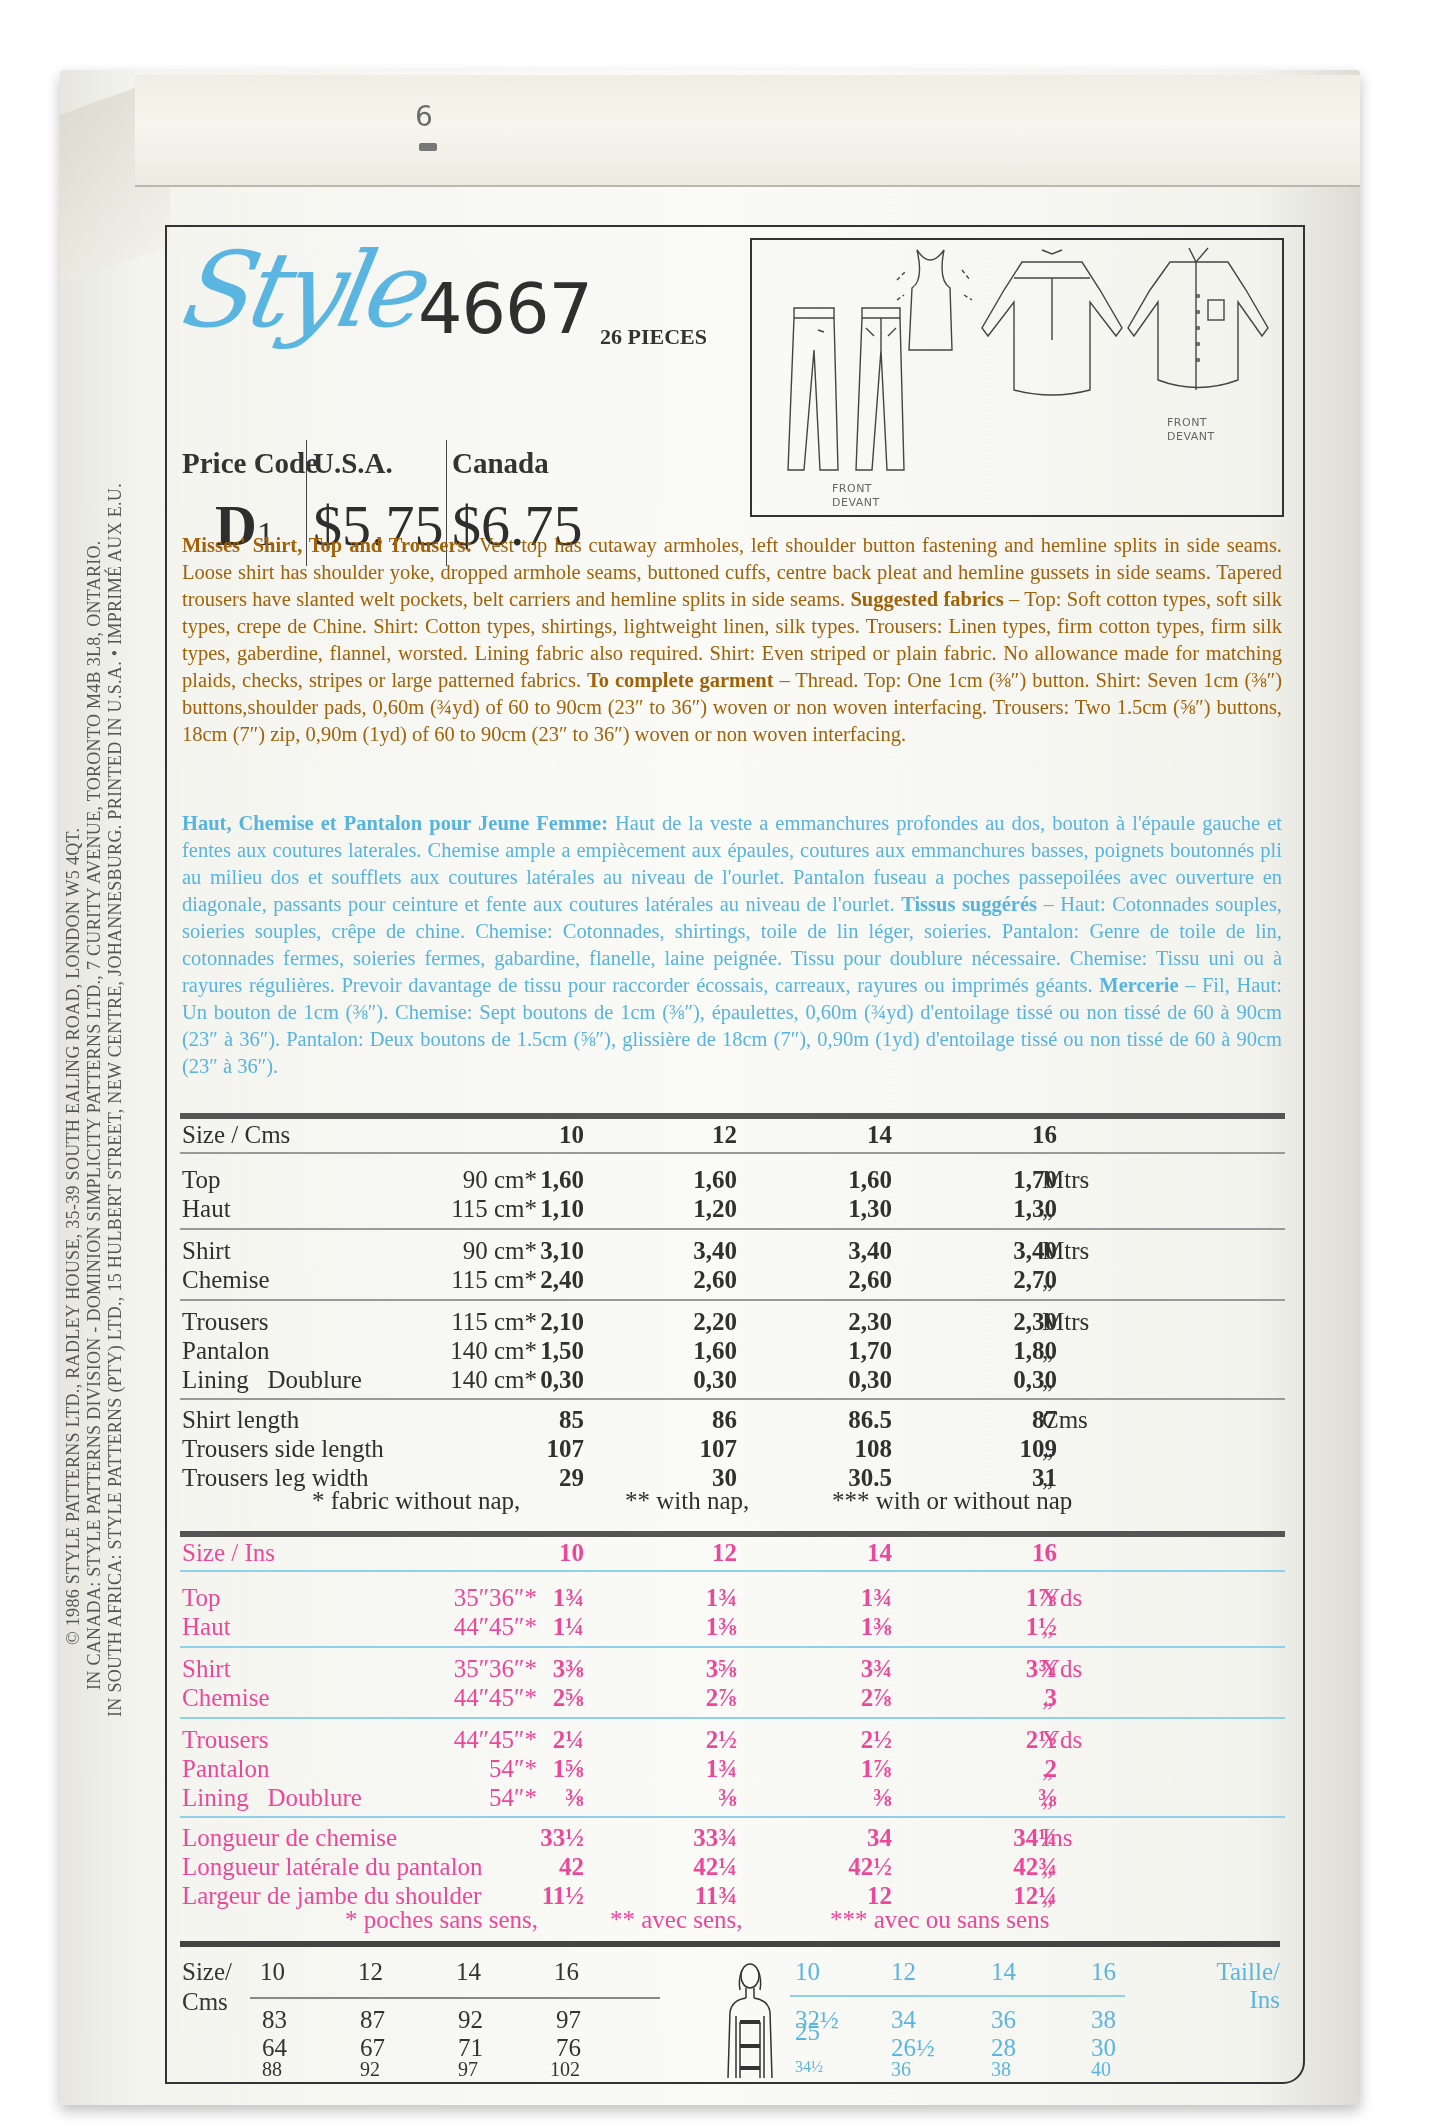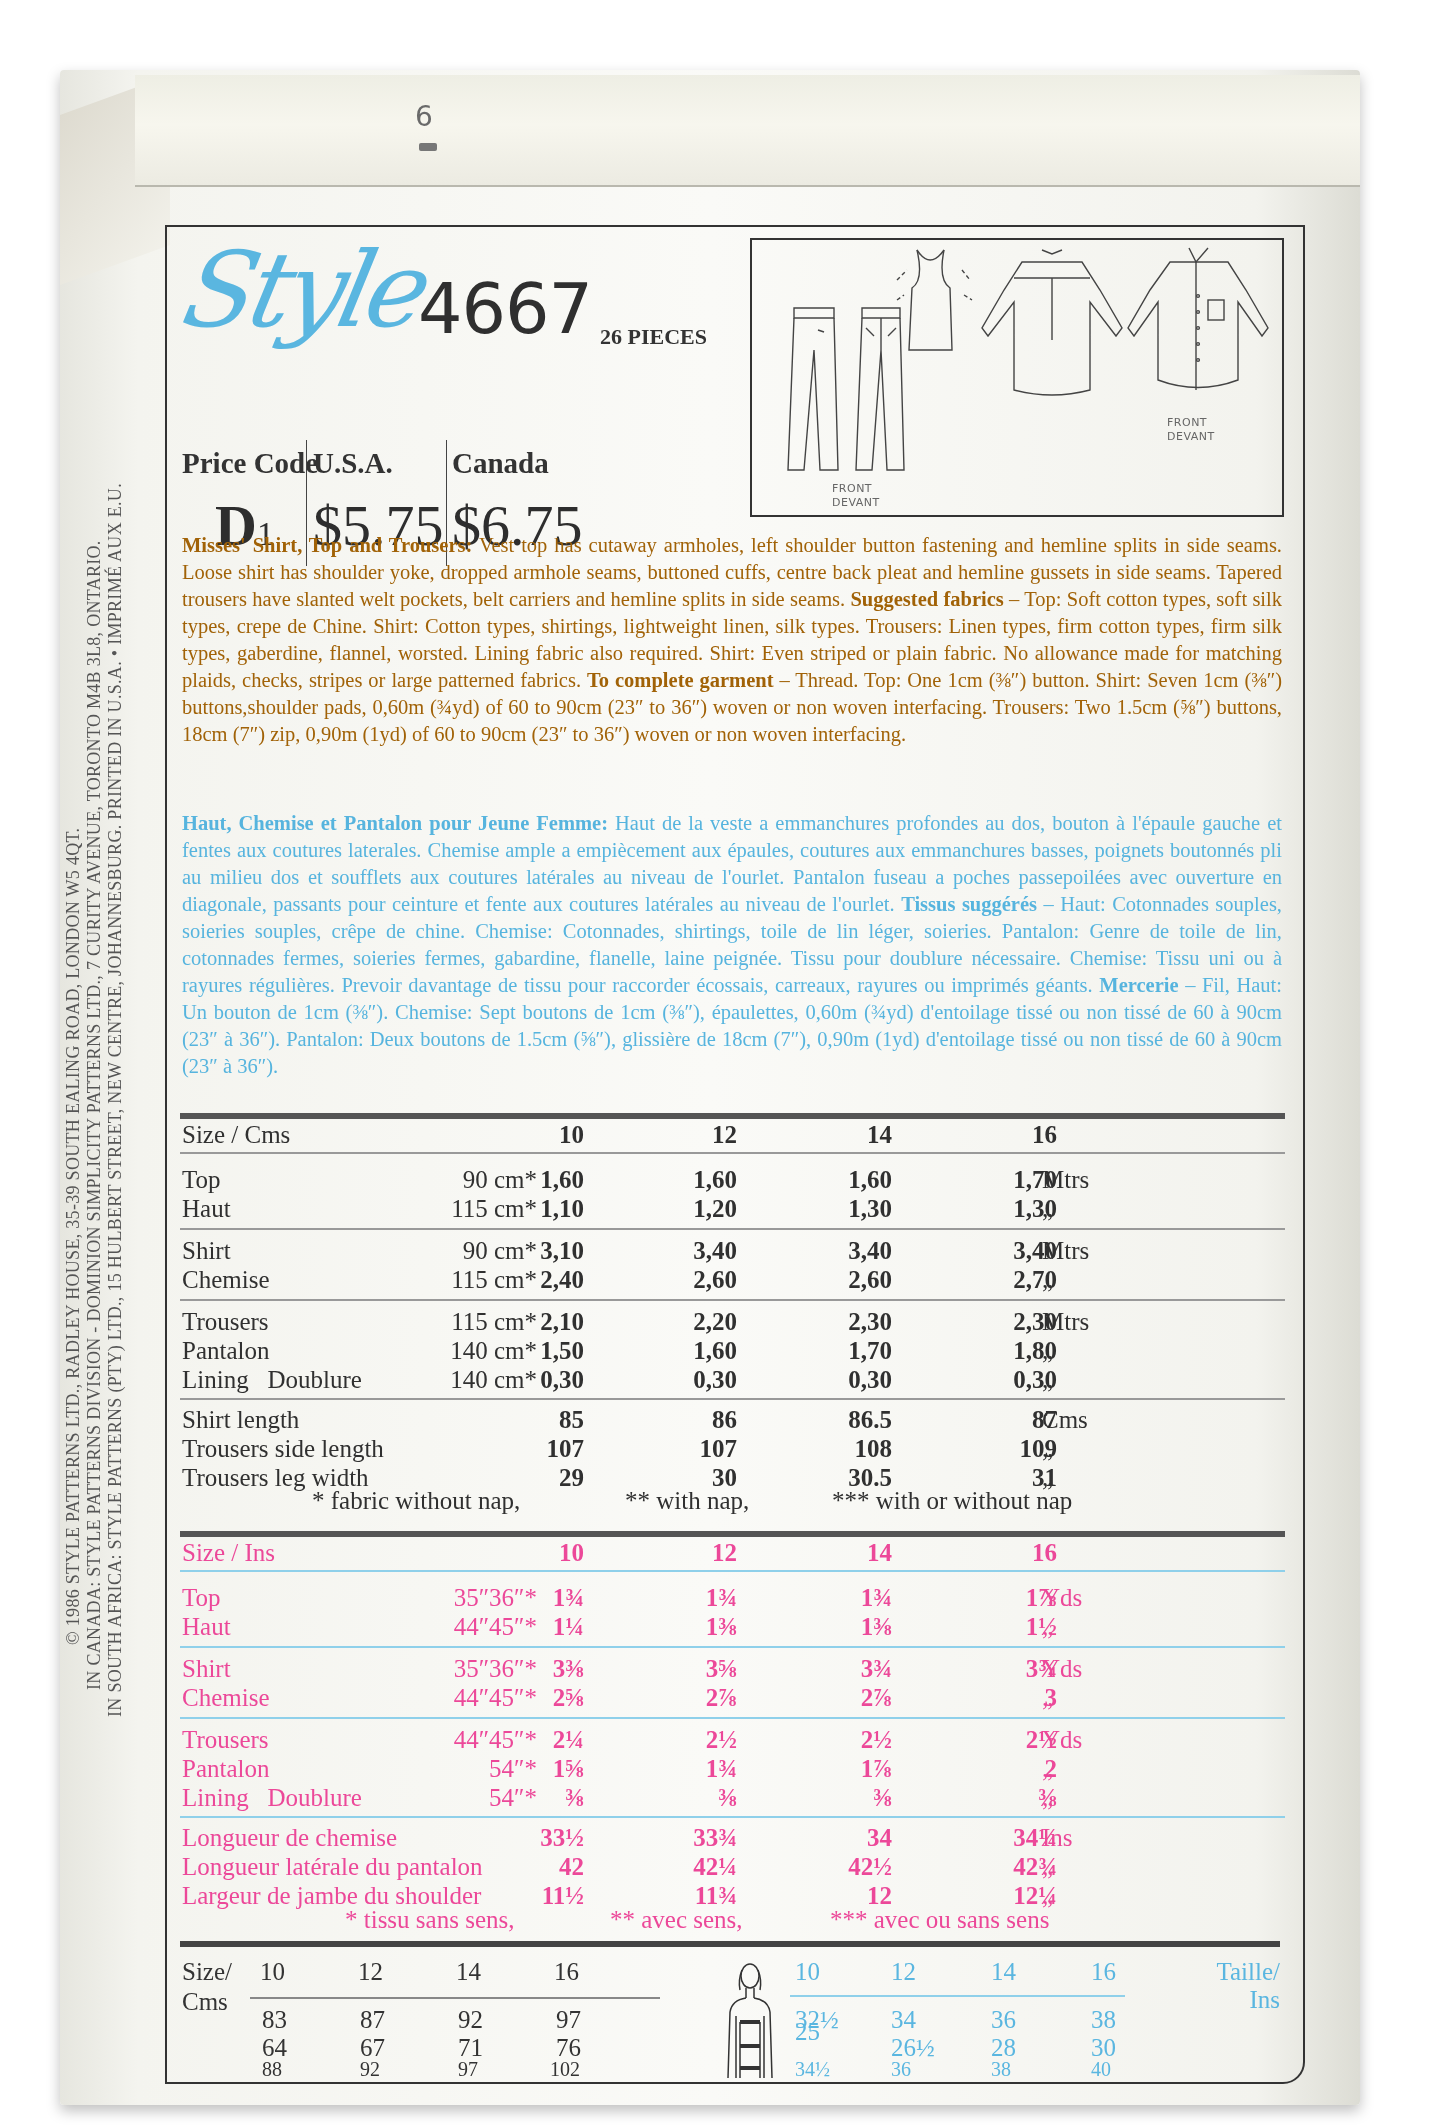--- a/index.html
+++ b/index.html
@@ -352,21 +352,21 @@
   <span class="c-unit">„</span>
 </div>
 <div class="trow imperial" style="top:1881px">
   <span class="c-label">Largeur de jambe du shoulder</span>
   <span class="c-v c1">11½</span>
   <span class="c-v c2">11¾</span>
   <span class="c-v c3">12</span>
   <span class="c-v c4">12¼</span>
   <span class="c-unit">„</span>
 </div>
-<div class="note imperial" style="left:345px; top:1906px">* tissu sans sens,</div>
+<div class="note imperial" style="left:345px; top:1906px">* poches sans sens,</div>
 <div class="note imperial" style="left:610px; top:1906px">** avec sens,</div>
 <div class="note imperial" style="left:830px; top:1906px">*** avec ou sans sens</div>
 
 <div class="hrule thick dark" style="top:1941px; width:1100px"></div>
 <div class="btable bt-l" style="left:182px; top:1958px; width:300px; height:120px;">
   <span style="left:0; top:0">Size/</span>
   <span style="left:0; top:30px">Cms</span>
   <span style="left:78px; top:0">10</span>
   <span style="left:176px; top:0">12</span>
   <span style="left:274px; top:0">14</span>
@@ -406,21 +406,21 @@
   <span style="left:196px; top:0">14</span>
   <span style="left:296px; top:0">16</span>
   <span style="left:0; top:48px">32½</span>
   <span style="left:96px; top:48px">34</span>
   <span style="left:196px; top:48px">36</span>
   <span style="left:296px; top:48px">38</span>
   <span style="left:0; top:60px">25</span>
   <span style="left:96px; top:76px">26½</span>
   <span style="left:196px; top:76px">28</span>
   <span style="left:296px; top:76px">30</span>
-  <span style="left:0; top:100px; font-size:20px">34½</span>
+  <span style="left:0; top:100px; font-size:16px">34½</span>
   <span style="left:96px; top:100px; font-size:20px">36</span>
   <span style="left:196px; top:100px; font-size:20px">38</span>
   <span style="left:296px; top:100px; font-size:20px">40</span>
 </div>
 <div class="hrule" style="left:790px; top:1995px; width:335px; height:2px; background:#8fd0ea"></div>
 <div class="btable bt-r" style="left:1200px; top:1958px; width:80px; text-align:right">
   <span style="right:0; top:0">Taille/</span>
   <span style="right:0; top:28px">Ins</span>
 </div>
 

